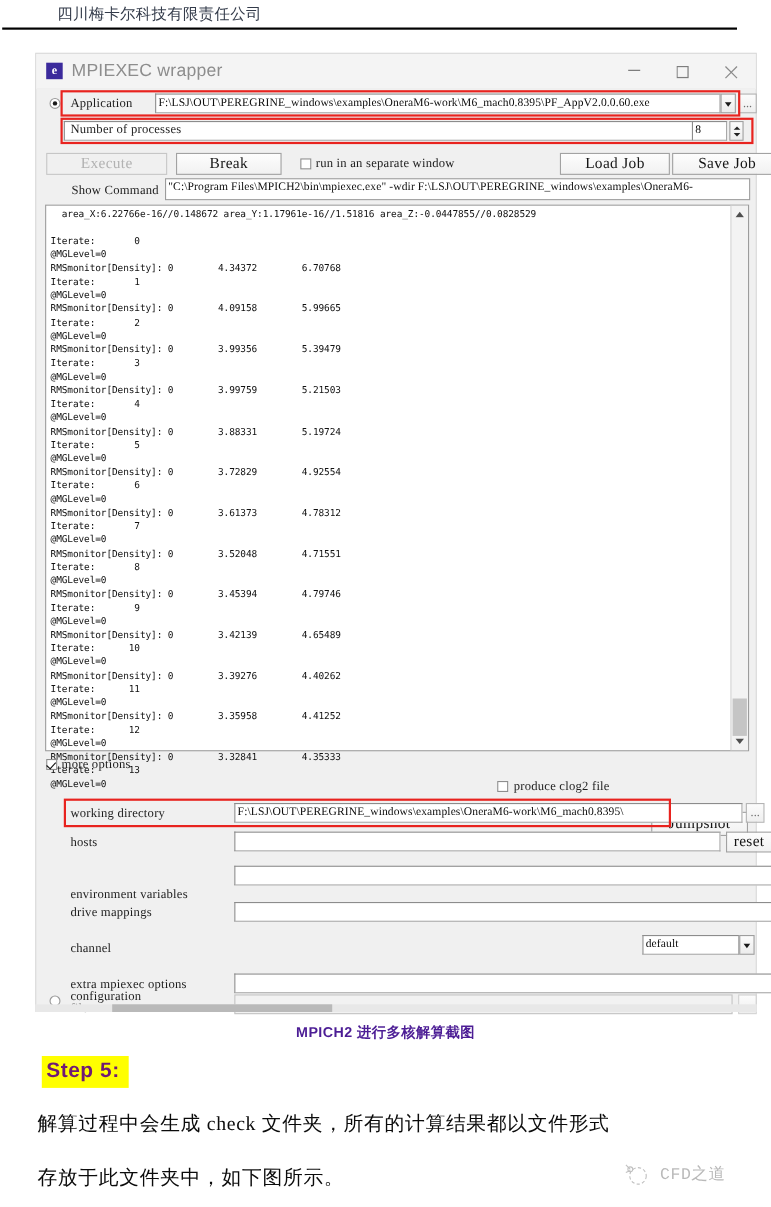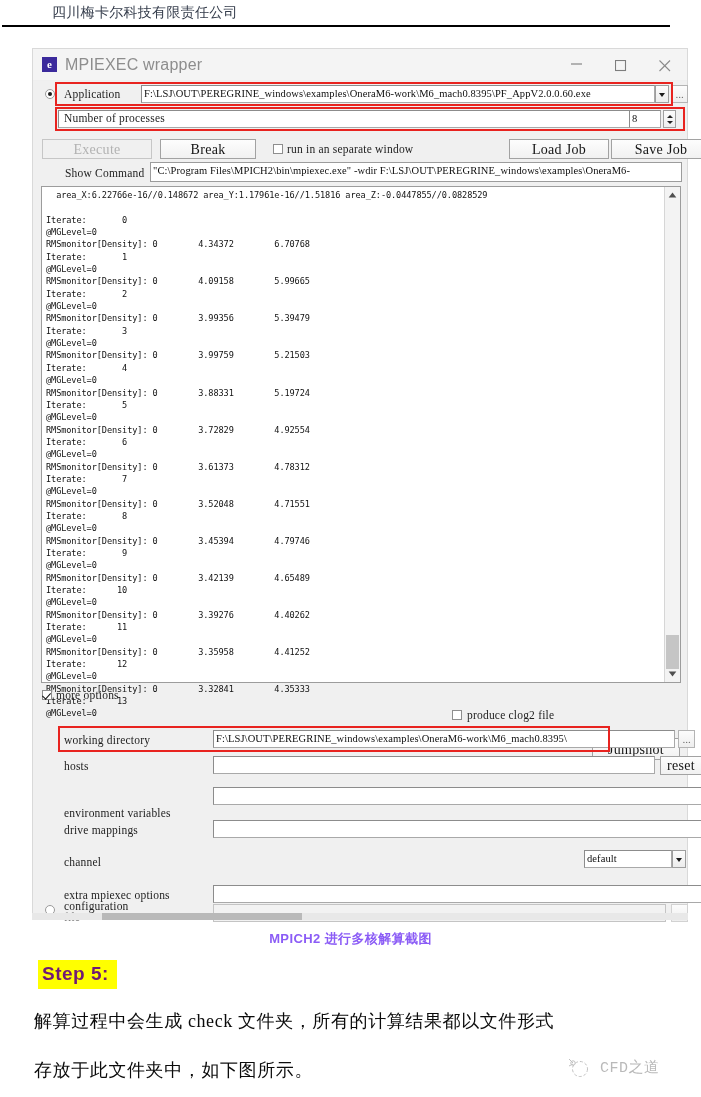--- a/index.html
+++ b/index.html
@@ -270,21 +270,21 @@
 
   
   #caption {
     position: absolute;
     left: 0; top: 930px;
     width: 701px;
     text-align: center;
     font-family: "Liberation Sans", sans-serif;
     font-size: 13px;
     font-weight: bold;
-    color: #8b5cf6;
+    color: #4c1d95;
     letter-spacing: 0.4px;
   }
   #step-badge {
     position: absolute;
     left: 38px; top: 960px;
     background: #ffff00;
     padding: 3px 8px 4px 4px;
     font-family: "Liberation Sans", sans-serif;
     font-size: 19px;
     font-weight: bold;

